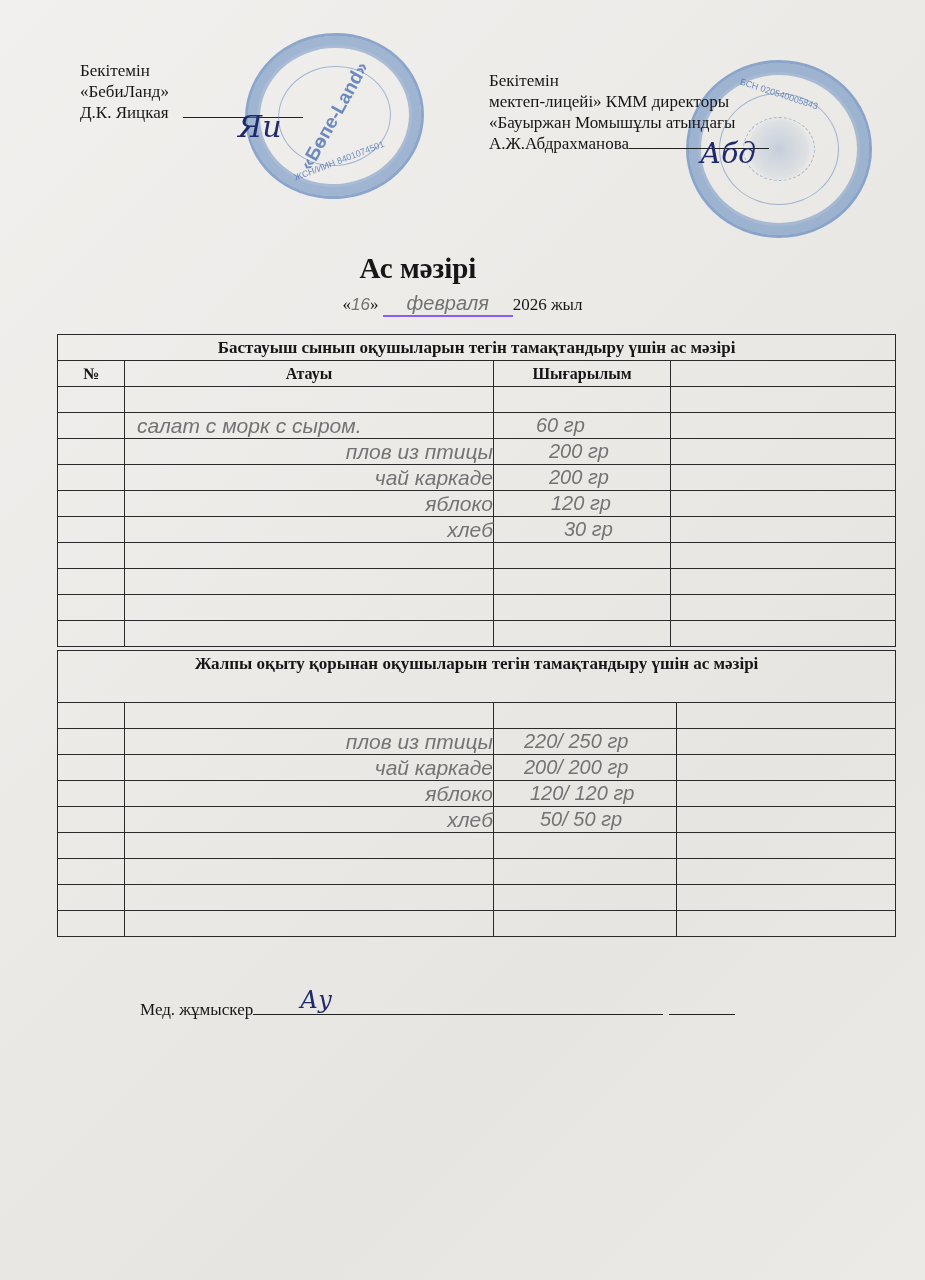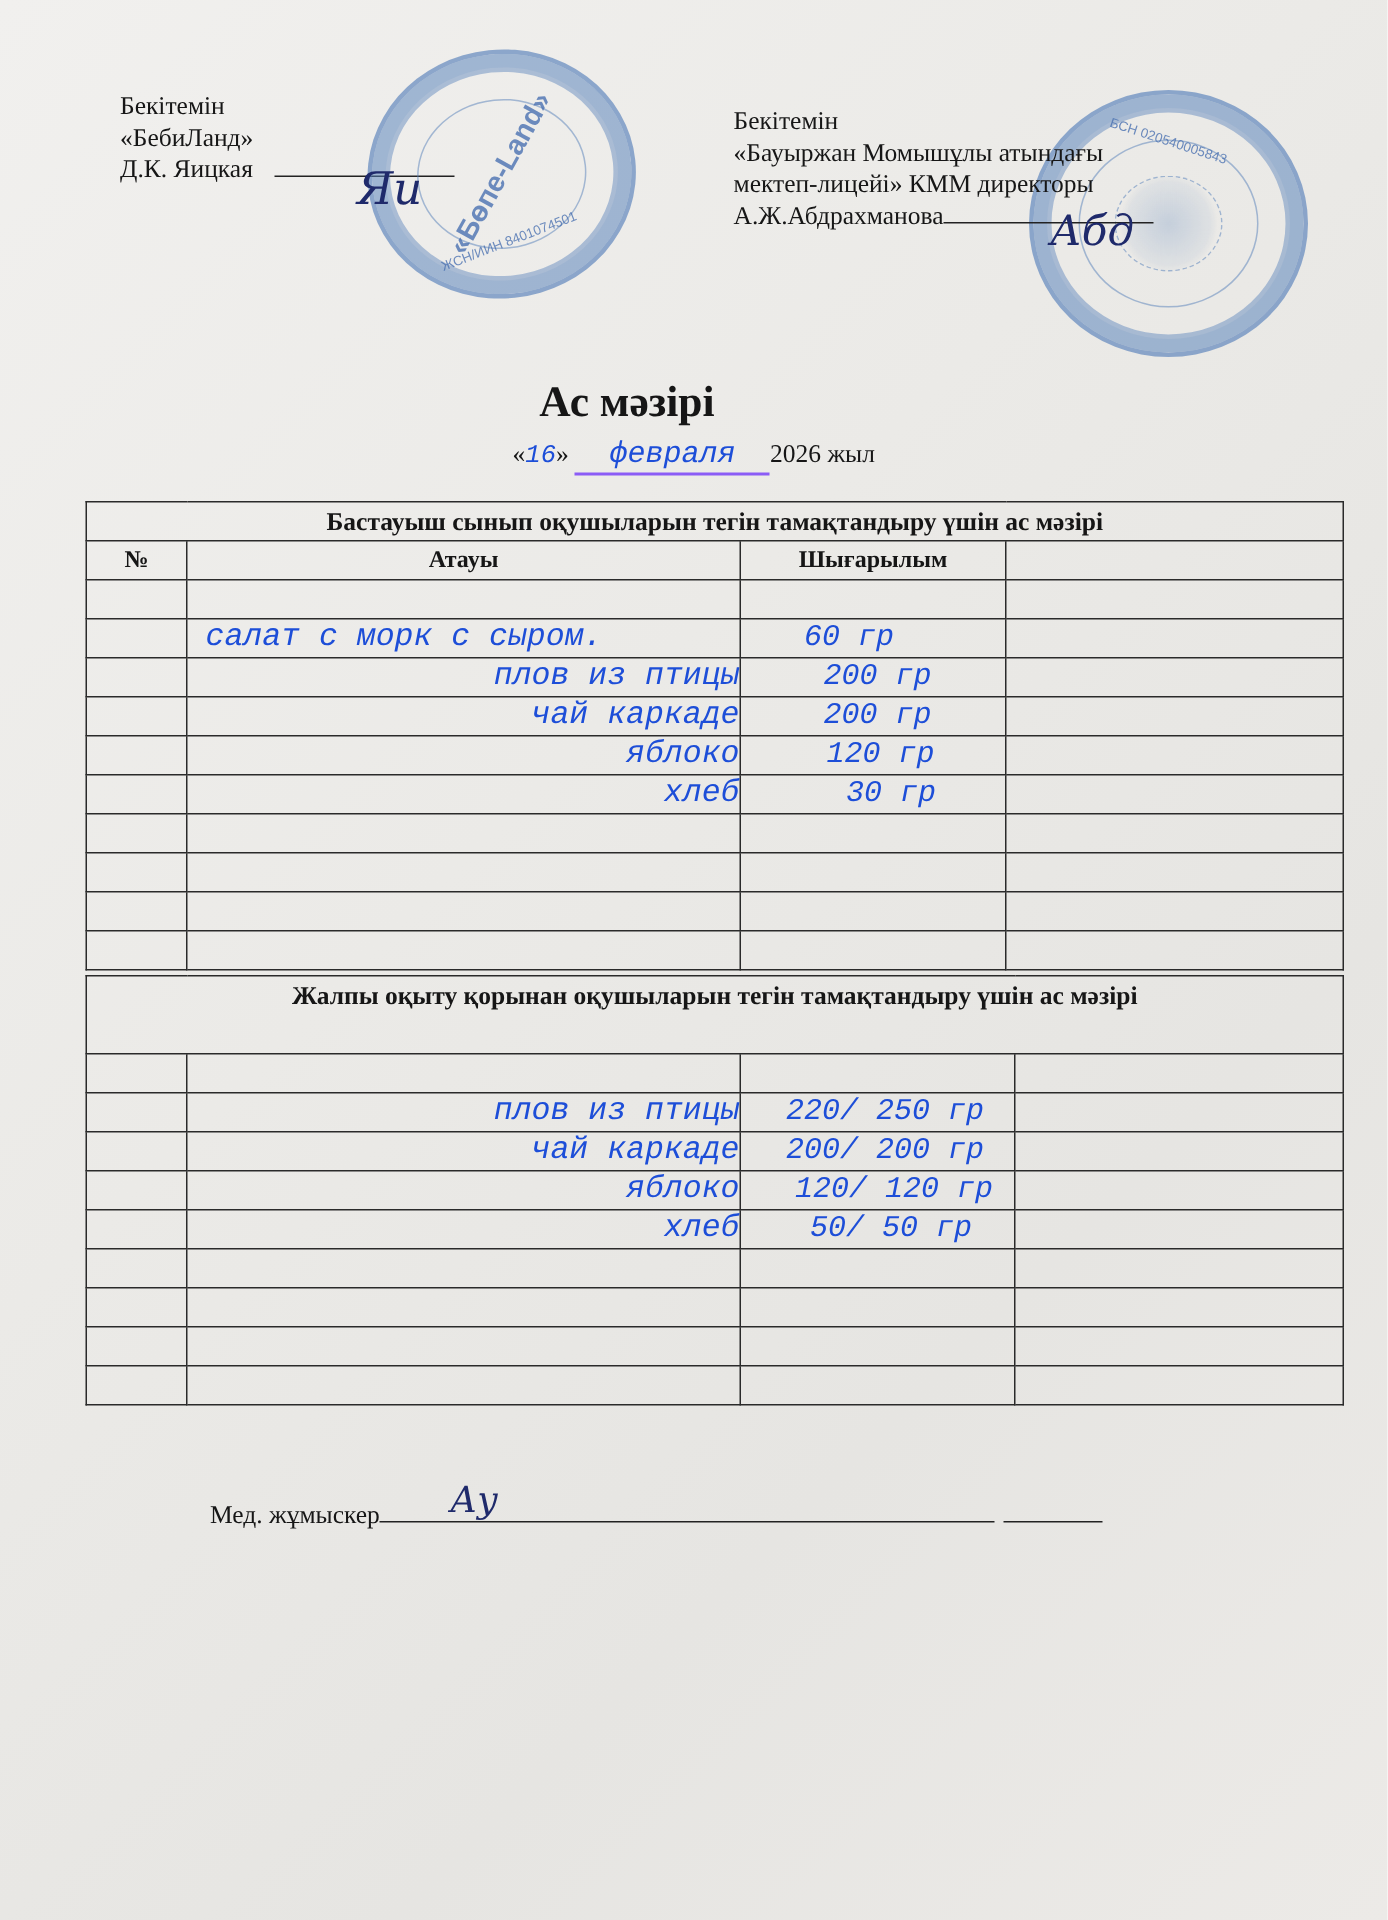--- a/index.html
+++ b/index.html
@@ -42,21 +42,21 @@
     position: absolute; font-family: "DejaVu Serif", serif; font-style: italic;
     color: #1f2a6b; font-size: 26px; line-height: 1;
   }
   .title {
     position: absolute; left: 0; width: 836px; top: 252px; text-align: center;
     font-weight: bold; font-size: 29px;
   }
   .dateline {
     position: absolute; left: 0; width: 925px; top: 292px; text-align: center; font-size: 17px;
   }
-  .hw { font-family: Liberation Mono, monospace; font-style: italic; color: #1d4ed8; }
+  .hw { font-family: Liberation Sans, sans-serif; font-style: italic; color: #737373; }
   .date-month {
     display: inline-block; min-width: 130px; border-bottom: 2px solid #8b5cf6; text-align: center;
     font-size: 20px;
   }
   .menu-table {
     position: absolute; left: 57px; width: 838px; border-collapse: collapse;
     table-layout: fixed;
     border-radius: 30px;
   }
   .menu-table td {
@@ -97,22 +97,22 @@
 <div class="signature" style="left:238px; top:112px; font-size:30px;">Яи</div>
 
 <div class="stamp stamp-right">
   <div class="stamp-inner"></div>
   <div class="emblem"></div>
   <div class="stamp-id" style="bottom:auto; top:26px; transform:rotate(18deg);">БСН 020540005843</div>
 </div>
 
 <div class="approve approve-right">
   <div class="line">Бекітемін</div>
+  <div class="line" style="word-spacing:0;">мектеп-лицейі»      КММ      директоры</div>
   <div class="line">«Бауыржан Момышұлы атындағы</div>
-  <div class="line" style="word-spacing:0;">мектеп-лицейі»      КММ      директоры</div>
   <div class="line">
     <span>А.Ж.Абдрахманова</span><span class="sigline" style="width:140px;"></span>
   </div>
 </div>
 <div class="signature" style="left:700px; top:140px; font-size:28px;">Абд</div>
 
 <div class="title">Ас мәзірі</div>
 <div class="dateline">
   <span>«</span><span class="hw">16</span><span>»</span>
   <span class="date-month hw">февраля</span><span>2026</span>

